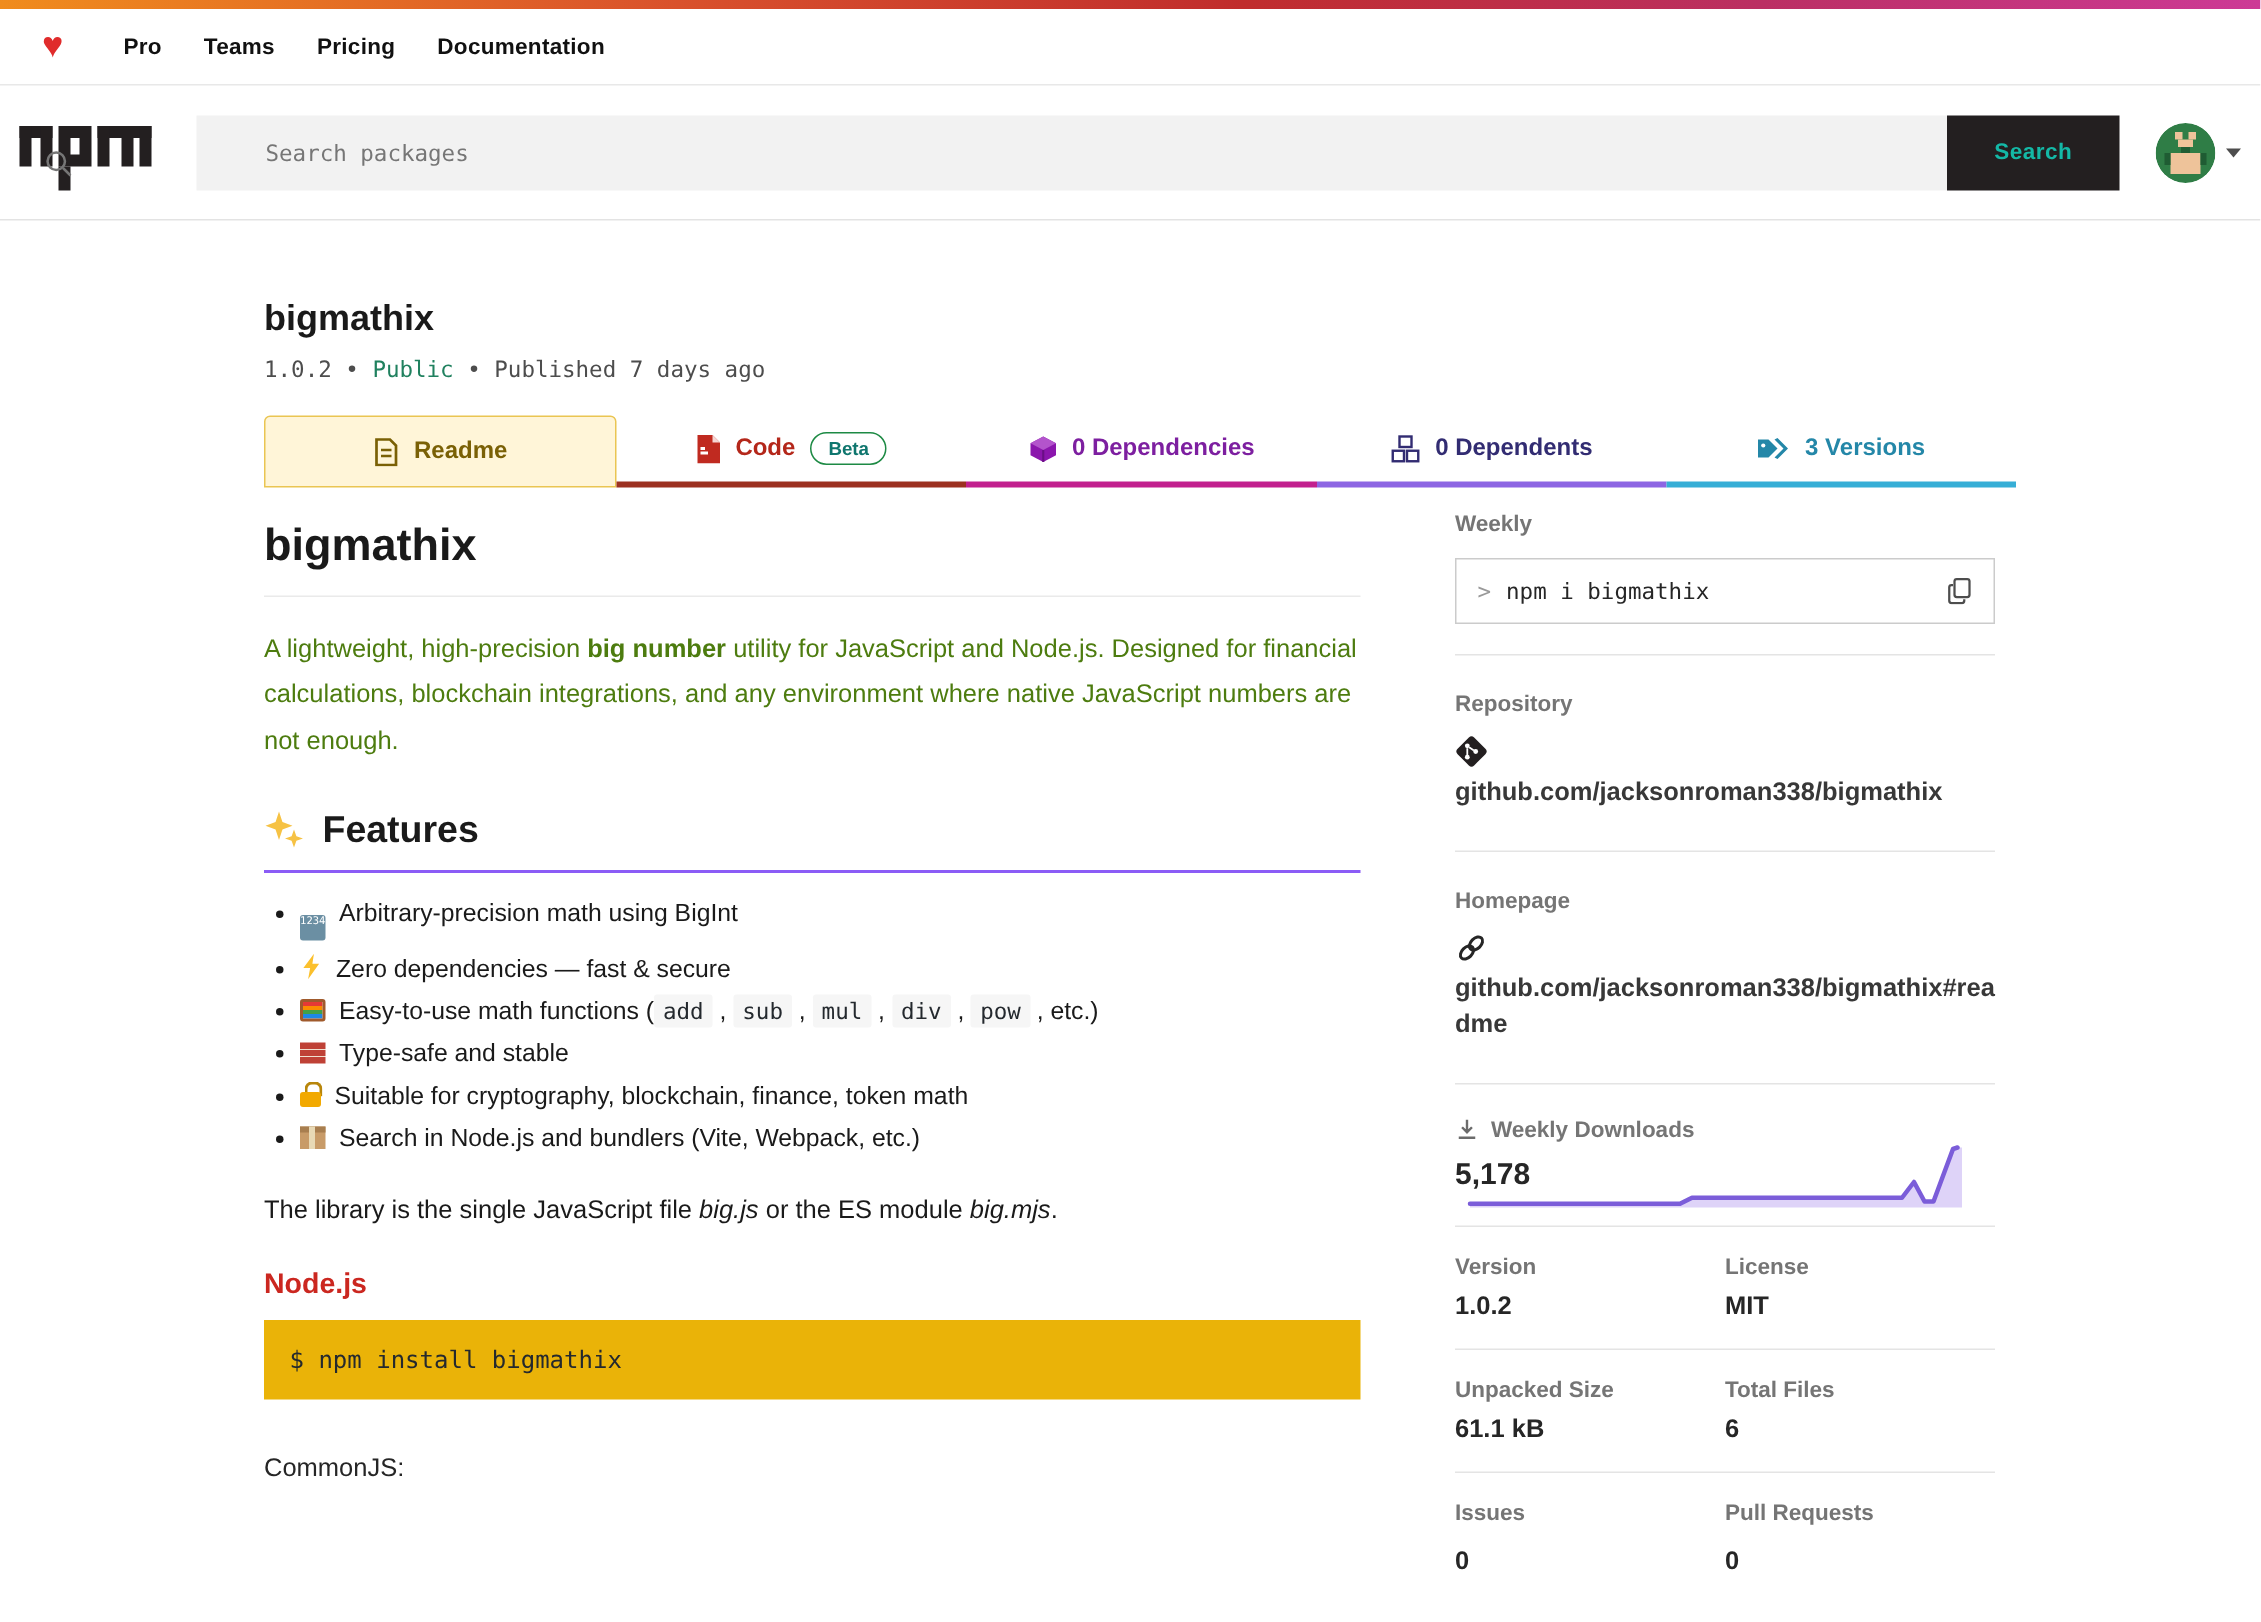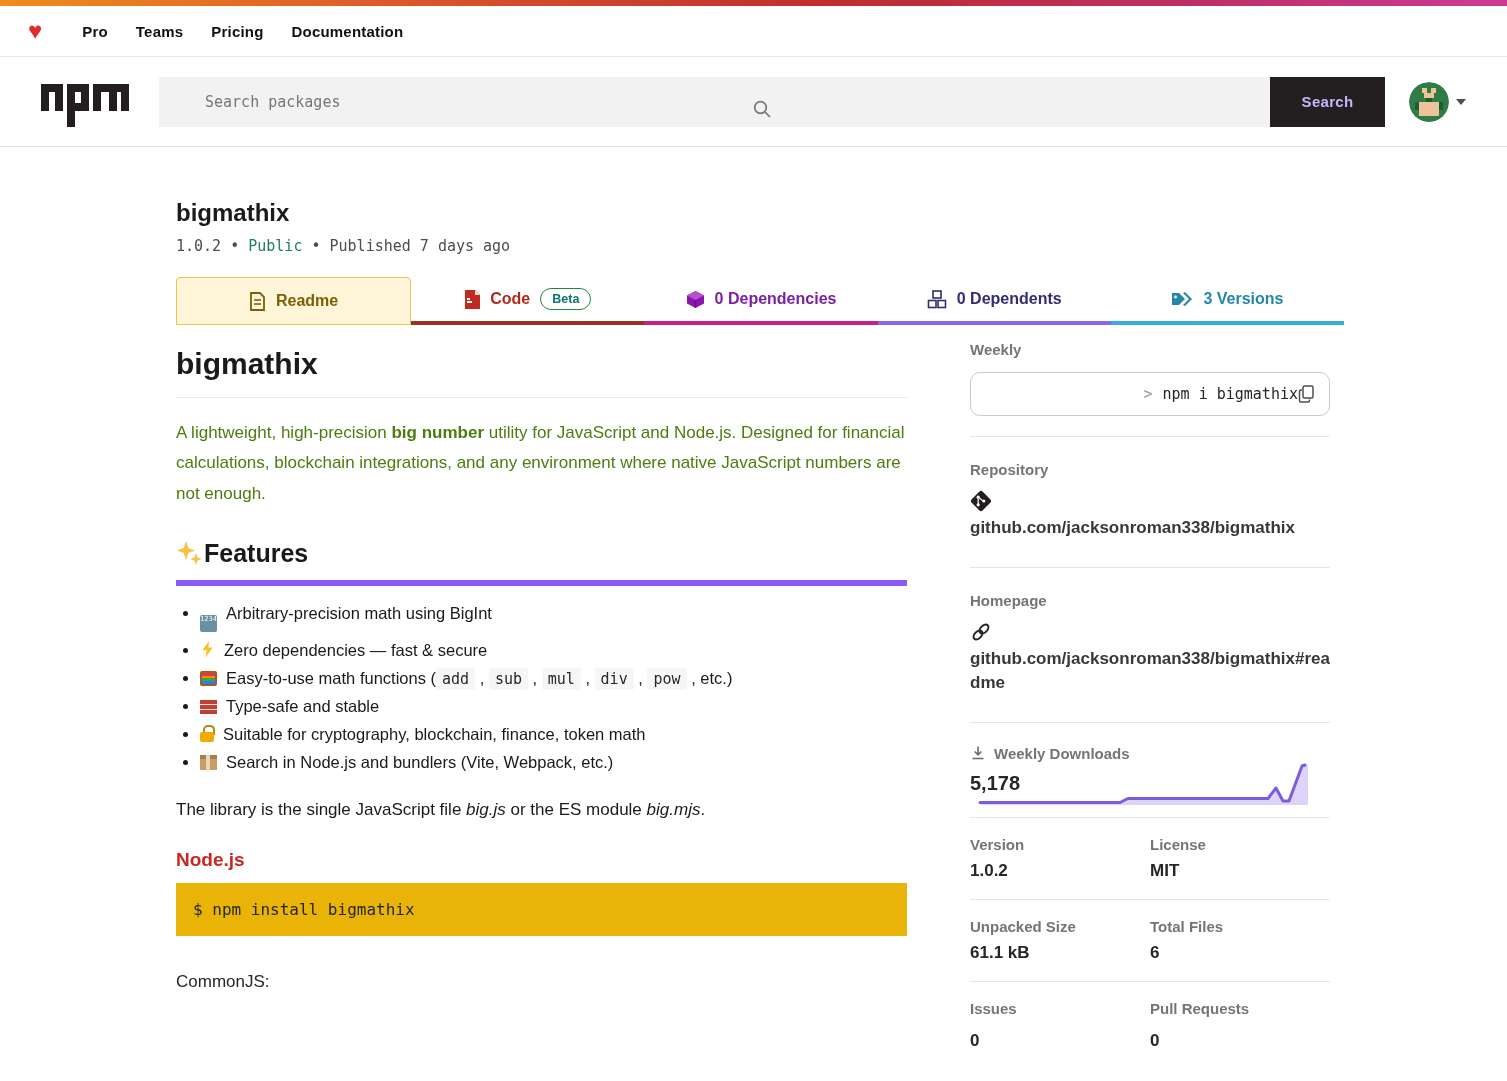--- a/index.html
+++ b/index.html
@@ -11,35 +11,35 @@
     background:linear-gradient(90deg,#f08c1d 0%,#d9512c 30%,#c02d2d 55%,#bb2f63 78%,#cd3a96 100%); }
 
   
   .nav1 { height:51px; display:flex; align-items:center; padding:0 28px;
     border-bottom:1px solid #e8e8e8; }
   .heart { color:#e02c2c; font-size:24px; line-height:1; margin-right:40px; }
   .nav1 a { text-decoration:none; color:#111; font-size:15px; font-weight:600;
     margin-right:28px; letter-spacing:.2px; cursor:pointer; }
 
   
-  .header { height:90px; display:flex; align-items:center; padding:0 41px;
-    border-bottom:1px solid #e3e3e3;justify-content:center; }
+  .header { height:90px; display:flex; align-items:center; padding:0 13px;
+    border-bottom:1px solid #e3e3e3; }
   .npm-logo { display:flex; align-items:flex-start; gap:4px; margin-right:30px; height:36px; }
   .lt { border:8px solid #231f20; border-bottom:none; width:22px; height:27px; position:relative; }
   .lt.p::after { content:""; position:absolute; left:-8px; top:19px; width:8px; height:16px; background:#231f20; }
   .lt.p { border-bottom:8px solid #231f20; height:27px; }
   .lt.m { width:36px; }
   .lt.m::before { content:""; position:absolute; left:8px; top:0; width:8px; height:19px; background:#231f20; }
   .search-wrap { flex:1; display:flex; height:50px; }
   .search-input { flex:1; background:#f2f2f2; border:none; outline:none;
     font-family:"DejaVu Sans Mono", monospace; font-size:15px; color:#333;
     padding-left:46px; }
   .search-input::placeholder { color:#767676; }
   .mag { position:absolute; margin:15px 0 0 16px; }
-  .search-btn { width:115px; background:#231f20; color:#c4b5fd; border:none;
+  .search-btn { width:115px; background:#231f20; color:#14b8a6; border:none;
     font-size:15px; font-weight:600; letter-spacing:.3px; cursor:pointer; }
   .avatar-wrap { display:flex; align-items:center; margin-left:24px; gap:7px; cursor:pointer; }
   .avatar { width:40px; height:40px; border-radius:50%; overflow:hidden; display:block; }
   .caret { width:0; height:0; border-left:5px solid transparent; border-right:5px solid transparent;
     border-top:6px solid #4d4d4d; }
 
   
   .container { width:1168px; margin-left:176px; }
   .pkg-head { padding-top:52px; }
   .pkg-name { font-size:24px; font-weight:700; color:#1a1a1a; }
@@ -62,39 +62,39 @@
 
   
   .cols { display:flex; gap:63px; }
   .main { width:731px; }
   .side { width:360px; padding-top:16px; }
 
   
   .main h1 { font-size:30px; font-weight:700; margin-top:22px; padding-bottom:16px;
     border-bottom:1px solid #eaeaea; color:#1a1a1a; }
   .intro { margin-top:20px; font-size:17px; line-height:1.78; color:#4d7c0f; }
-  .h2row { display:flex; align-items:center; margin-top:30px; padding-bottom:12px;
-    border-bottom:6px solid #8b5cf6; }
+  .h2row { display:flex; align-items:center; gap:11px; margin-top:30px; padding-bottom:12px;
+    border-bottom:2px solid #8b5cf6; }
   .h2row .h2t { font-size:25px; font-weight:700; color:#1a1a1a; }
   ul.features { margin:18px 0 6px 24px; }
   ul.features li { margin:9px 0; font-size:16.5px; color:#1a1a1a; }
   .fico { display:inline-block; vertical-align:-2px; margin-right:9px; }
   code.inline { font-family:"DejaVu Sans Mono", monospace; font-size:15px;
     background:#f6f6f6; padding:2px 6px; border-radius:2px; color:#24292e; }
   .ital { font-style:italic; }
   .para { margin-top:24px; font-size:17px; color:#1a1a1a; line-height:1.6; }
   h3.red { color:#cb2720; font-size:19px; font-weight:700; margin:26px 0 6px; }
   pre.block { background:#eab308; padding:17px 17px; margin:12px 0 4px;
     font-family:"DejaVu Sans Mono", monospace; font-size:16px; color:#24292e; white-space:pre; }
   .cjs { margin-top:36px; font-size:17px; }
 
   
   .slabel { font-size:15px; font-weight:600; color:#757575; }
-  .install-box { margin:14px 0 10px; border:1px solid #cbcbcb; border-radius:10px;
-    display:flex; align-items:center; padding:12px 14px; cursor:pointer;text-align:right; }
+  .install-box { margin:14px 0 10px; border:1px solid #cbcbcb; border-radius:0;
+    display:flex; align-items:center; padding:12px 14px; cursor:pointer; }
   .install-box .cmdline { flex:1; font-family:"DejaVu Sans Mono", monospace; font-size:15px; color:#262626; }
   .install-box .prompt { color:#999; margin-right:10px; }
   .divider { border-top:1px solid #e4e4e4; margin:26px 0 0; }
   .side-sec { margin-top:24px; }
   .side-ico { margin:12px 0 2px; display:block; }
   .side-link { display:block; text-decoration:none; font-size:17px; font-weight:600;
     color:#383838; line-height:1.45; word-break:break-all; margin-top:4px; cursor:pointer; }
 
   .weekly { position:relative; margin-top:22px; padding-bottom:16px; }
   .weekly-label { display:flex; align-items:center; gap:8px; }

